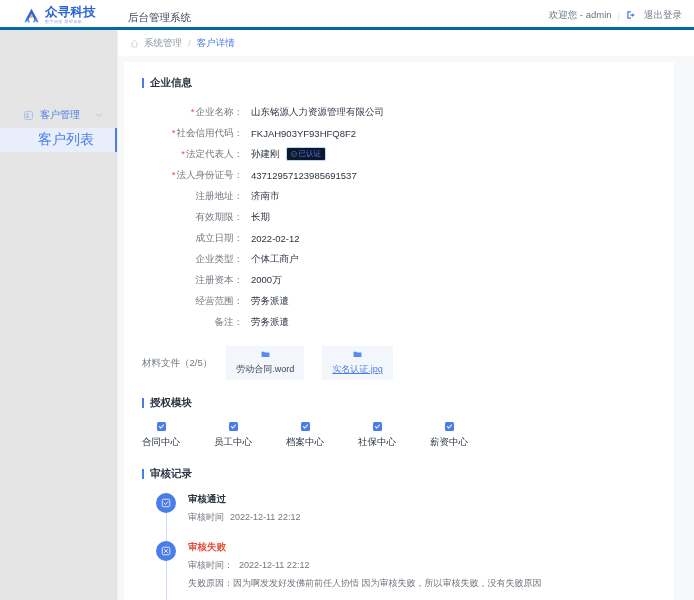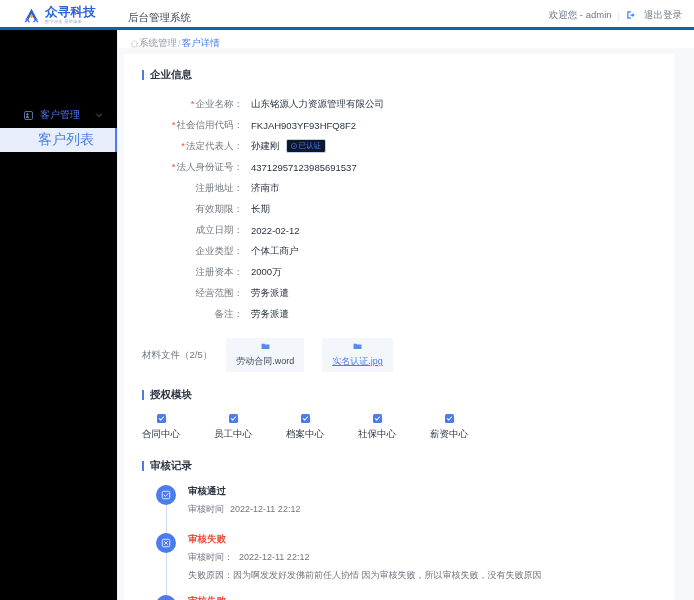--- a/index.html
+++ b/index.html
@@ -78,21 +78,21 @@
     color: #6b7685;
     cursor: pointer;
   }
   .logout-icon { width: 10px; height: 10px; display:block; }
 
   
   .sidebar {
     position: absolute;
     left: 0; top: 30px;
     width: 118px; height: 570px;
-    background: #000000;
+    background: #e5e5e5;
     border-right: 1px solid #eceff3;
     box-sizing: border-box;
     padding-top: 72px;
   }
   .menu-group-title {
     height: 26px;
     display: flex; align-items: center;
     padding-left: 24px;
     font-size: 10px;
     color: #4a7dea;
@@ -123,29 +123,30 @@
   .breadcrumb {
     position: absolute;
     left: 118px; top: 30px;
     width: 576px; height: 26px;
     background: #ffffff;
     display: flex; align-items: center;
     padding-left: 12px;
     box-sizing: border-box;
     font-size: 9.5px;
     color: #8a94a2;
+    gap: 5px;
   }
   .home-icon { width: 9px; height: 9px; opacity:.6; }
   .bc-sep { color: #c7ccd4; margin: 0 1px; }
   .bc-current { color: #4a7dea; }
 
   
   .content-wrap {
     position: absolute;
-    left: 118px; top: 48px;
+    left: 118px; top: 56px;
     width: 576px; height: 544px;
     background: #f6f8fa;
     box-sizing: border-box;
     padding: 6px 18px 0 6px;
   }
   .card {
     background: #ffffff;
     width: 550px;
     min-height: 538px;
     box-sizing: border-box;

